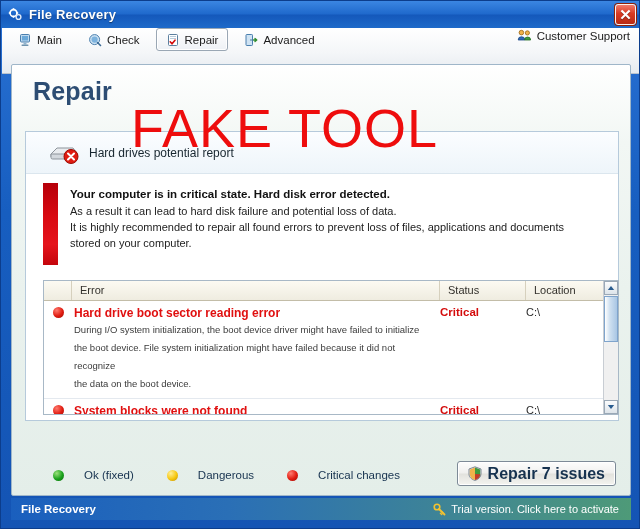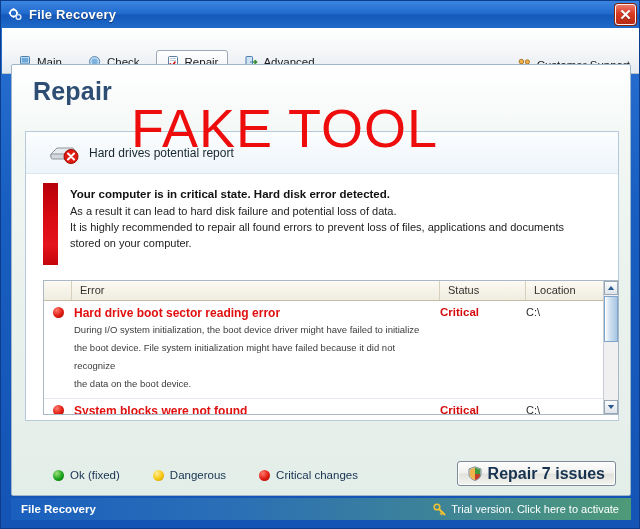--- a/index.html
+++ b/index.html
@@ -41,21 +41,21 @@
   .close-btn span {
     color: #fff; font-size: 15px; font-weight: bold; line-height: 1;
     font-family: "Liberation Sans", sans-serif; text-shadow: 0 1px 1px rgba(0,0,0,.4);
   }
 
   
   .toolbar {
     position: absolute; left: 1px; top: 27px; width: 638px; height: 46px;
     background: linear-gradient(to bottom, #ffffff 0%, #f4f6f8 55%, #e6ebf0 100%);
     border-bottom: 1px solid #b9c3cd;
-    display: flex; align-items: flex-end;
+    display: flex; align-items: flex-start;
   }
   .tbtn {
     display: flex; align-items: center; gap: 5px;
     height: 23px; padding: 0 9px; margin-left: 6px;
     border: 1px solid transparent; border-radius: 3px;
     font-size: 11.5px; color: #1b1b1b; cursor: pointer; white-space: nowrap;
   }
   .tbtn.active {
     background: linear-gradient(to bottom, #ffffff, #eef1f5);
     border: 1px solid #9aa7b4;
@@ -156,21 +156,21 @@
     position: absolute; left: 0; top: 15px; width: 14px; height: 46px;
     background: linear-gradient(to right,#ffffff,#cfe0f0 40%, #a9c6e4 100%);
     border: 1px solid #7fa4cc; cursor: pointer;
   }
   .vs-bot { position: absolute; left: 0; bottom: 0; }
 
   
   .legend {
     position: absolute; left: 25px; top: 404px; display: flex; align-items: center; gap: 17px;
   }
-  .leg { display: flex; align-items: center; gap: 6px; font-size: 11.5px; color: #16324f; padding-left: 16px; }
+  .leg { display: flex; align-items: center; gap: 20px; font-size: 11.5px; color: #16324f; padding-left: 16px; }
   .repair-btn {
     position: absolute; right: 14px; top: 396px;
     display: flex; align-items: center; gap: 6px;
     height: 25px; padding: 0 10px;
     background: linear-gradient(to bottom,#fdfdfd 0%,#f0f0ee 48%,#e2e2dd 52%,#f4f4f0 100%);
     border: 1px solid #7d8a97; border-radius: 3px;
     font-size: 16px; font-weight: bold; color: #16324f; cursor: pointer;
     box-shadow: 0 0 0 1px #ffffff inset;
   }
   .repair-btn .shield { width: 14px; height: 15px; }

